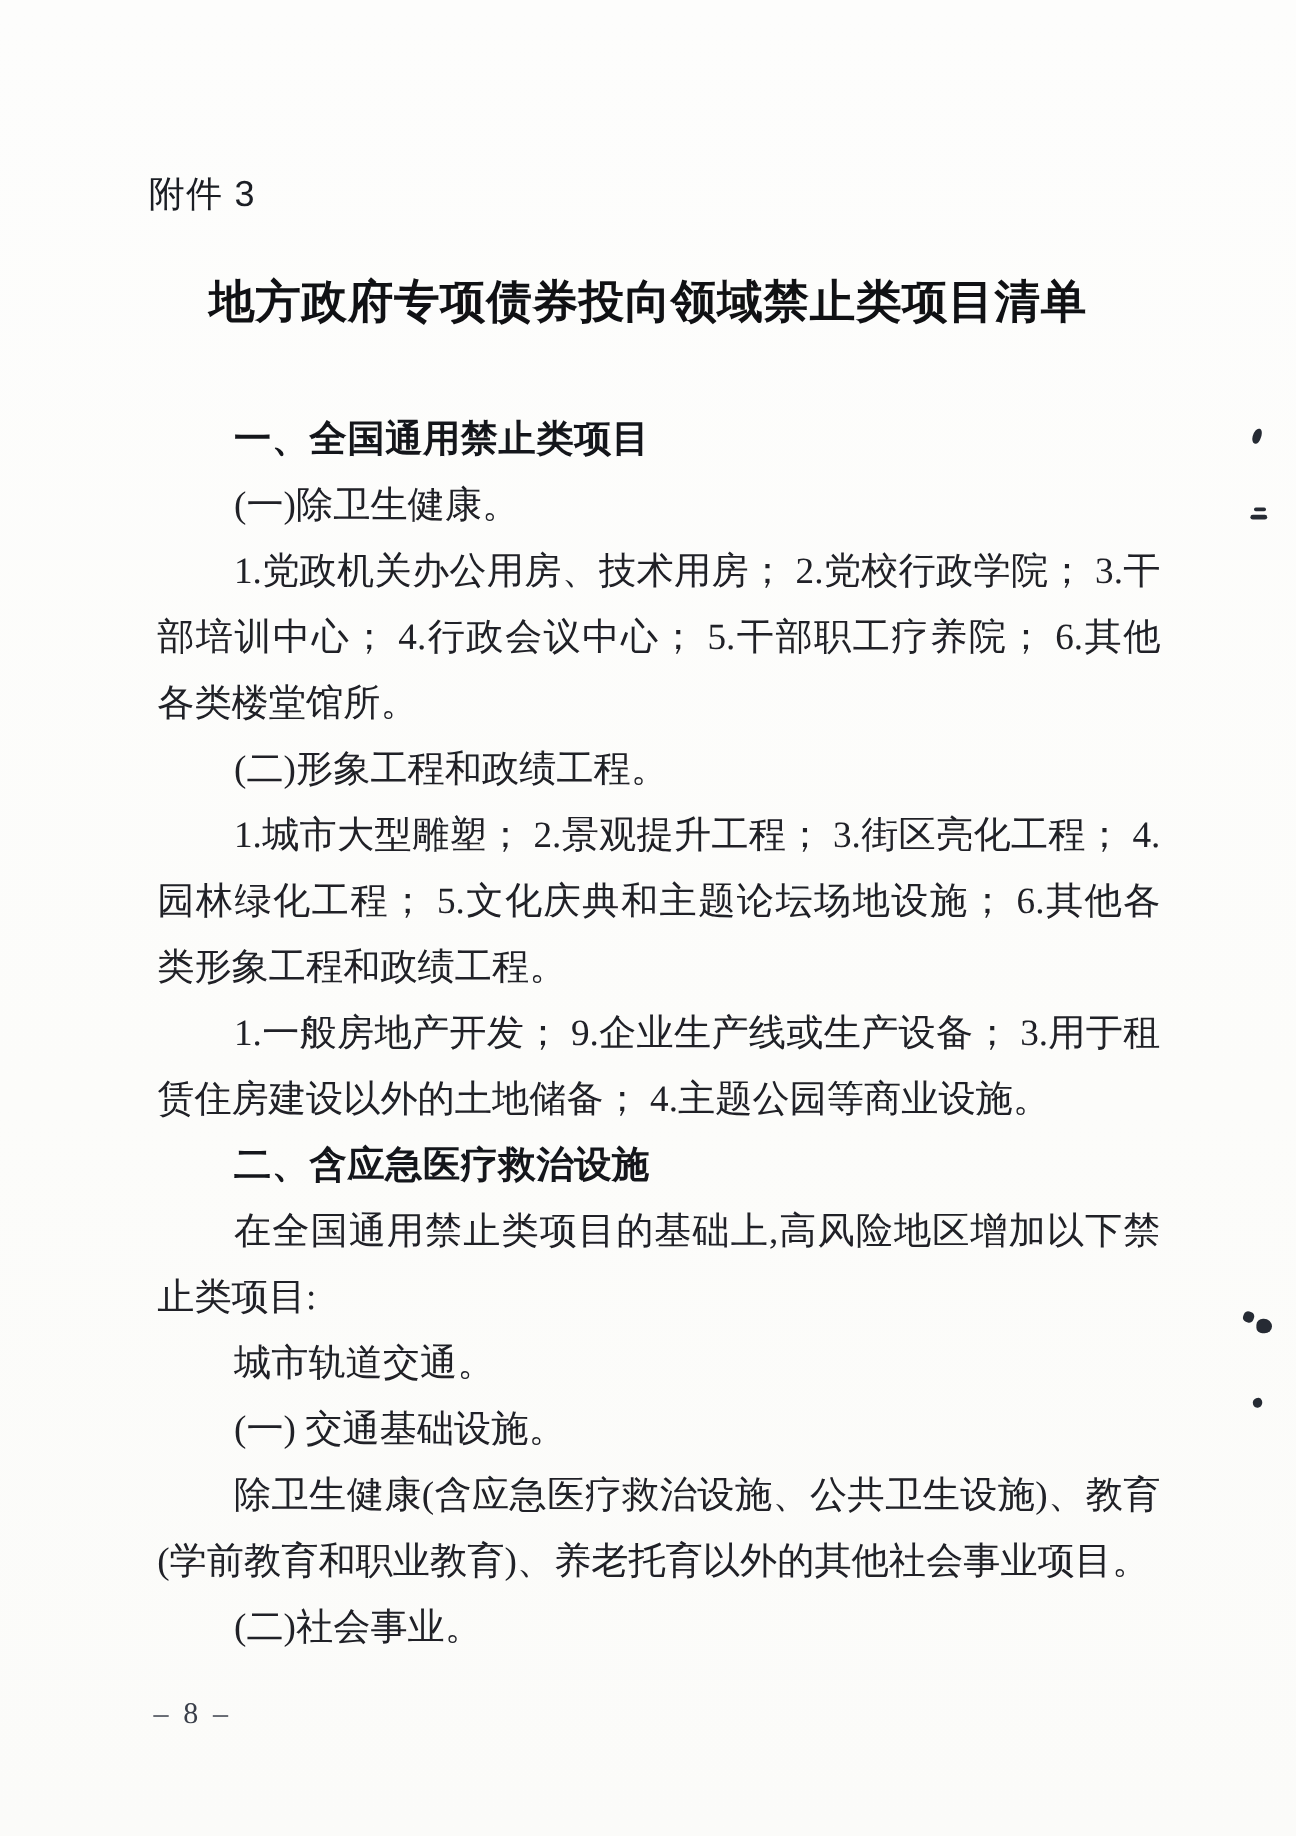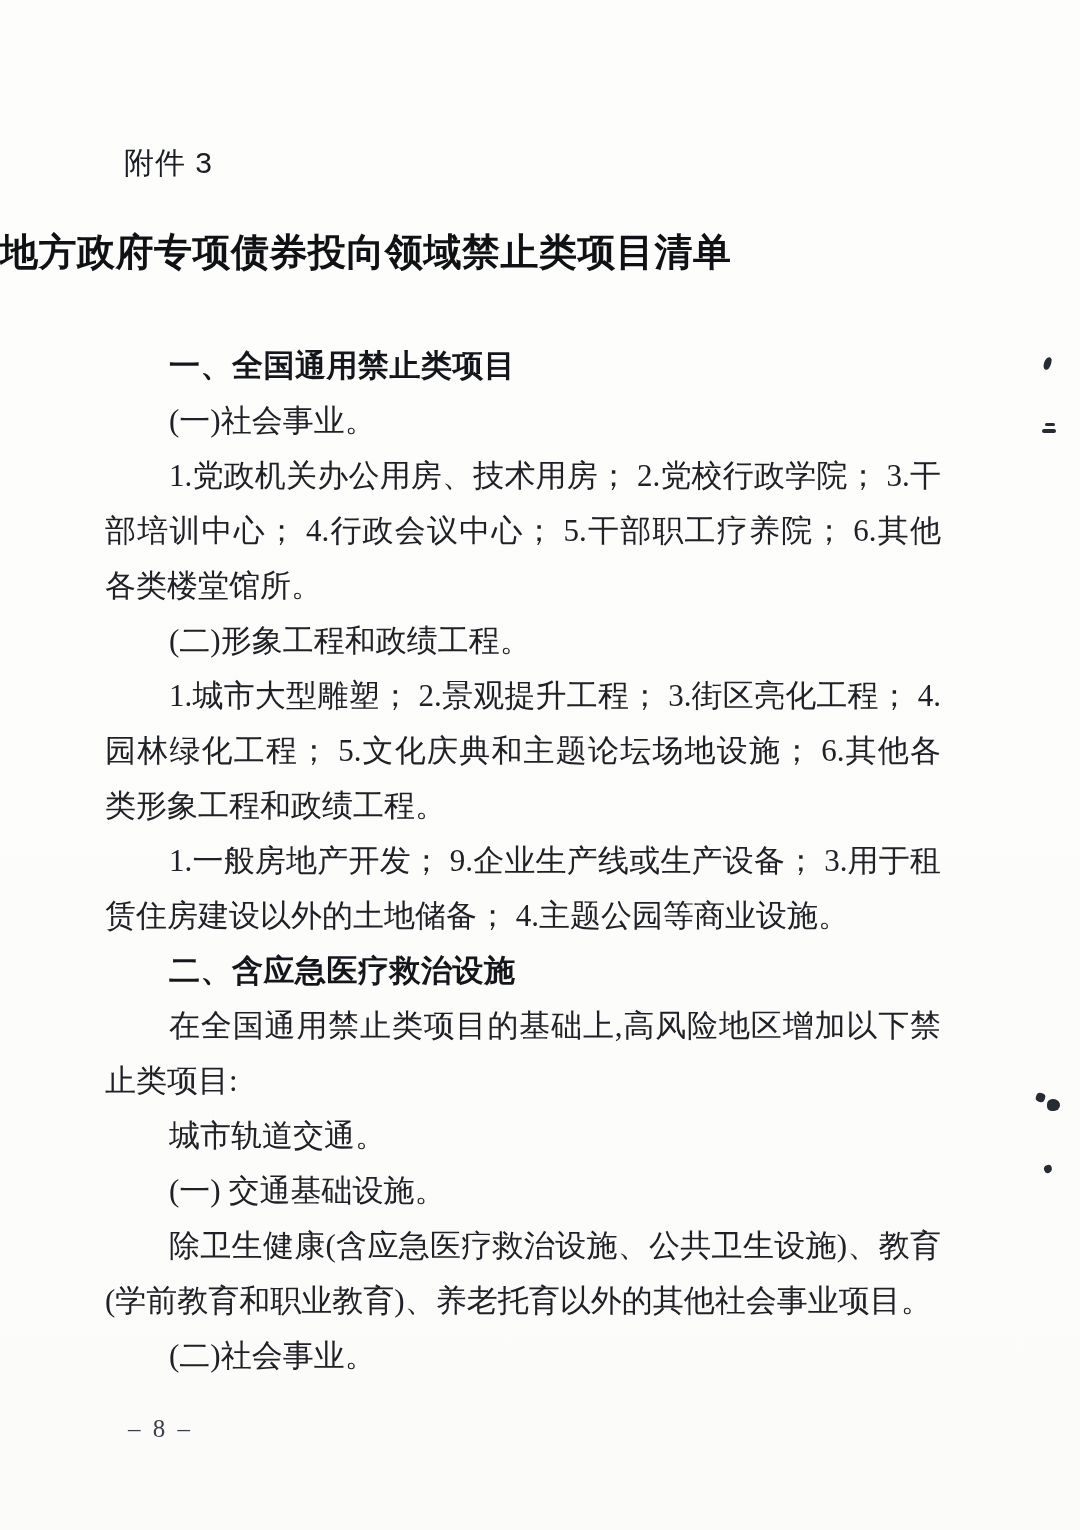--- a/index.html
+++ b/index.html
@@ -27,30 +27,31 @@
     line-height: 46px;
     color: #1b1e24;
     letter-spacing: 1px;
   }
   .doc-title {
     position: absolute;
     left: 0;
     top: 228px;
     width: 100%;
     margin: 0;
+    text-align: center;
     font-family: "Liberation Serif", "DejaVu Serif", serif;
     font-weight: 700;
     font-size: 38px;
     line-height: 48px;
     color: #101114;
     letter-spacing: 0.5px;
   }
   .doc-body {
     position: absolute;
-    left: 105px;
+    left: 131px;
     top: 338px;
     width: 836px;
     font-size: 31px;
     line-height: 55px;
     text-align: justify;
     word-break: break-all;
     color: #202127;
   }
   .doc-body p,
   .doc-body h2 {
@@ -120,21 +121,21 @@
 <div class="page">
 
   <div class="attachment-label">附件 3</div>
 
   <h1 class="doc-title">地方政府专项债券投向领域禁止类项目清单</h1>
 
   <div class="doc-body">
 
     <h2 class="section-heading">一、全国通用禁止类项目</h2>
 
-    <p>(一)社会事业。</p>
+    <p>(一)除卫生健康。</p>
 
     <p>1.党政机关办公用房、技术用房； 2.党校行政学院； 3.干部培训中心； 4.行政会议中心； 5.干部职工疗养院； 6.其他各类楼堂馆所。</p>
 
     <p>(二)形象工程和政绩工程。</p>
 
     <p>1.城市大型雕塑； 2.景观提升工程； 3.街区亮化工程； 4.园林绿化工程； 5.文化庆典和主题论坛场地设施； 6.其他各类形象工程和政绩工程。</p>
 
 
     <p>1.一般房地产开发； 9.企业生产线或生产设备； 3.用于租赁住房建设以外的土地储备； 4.主题公园等商业设施。</p>
 

